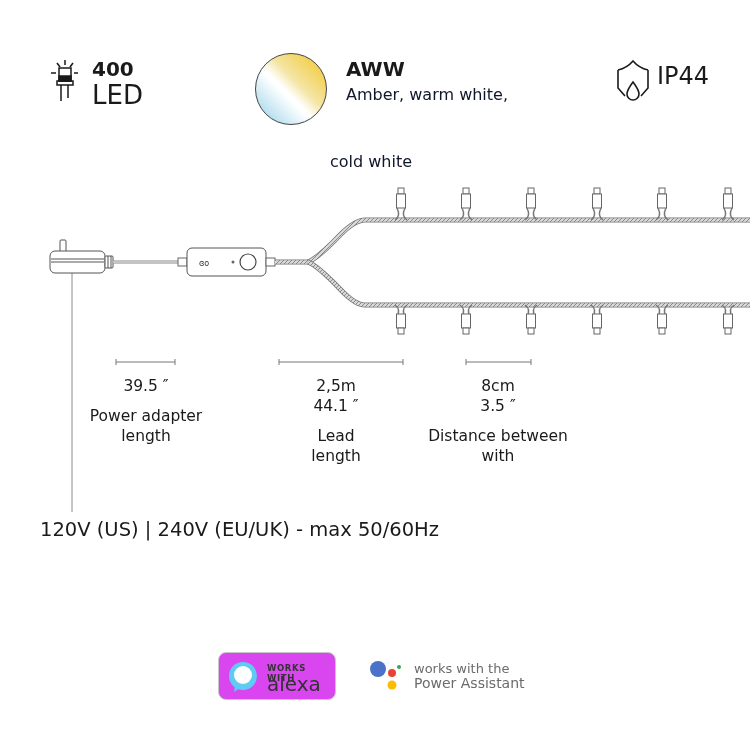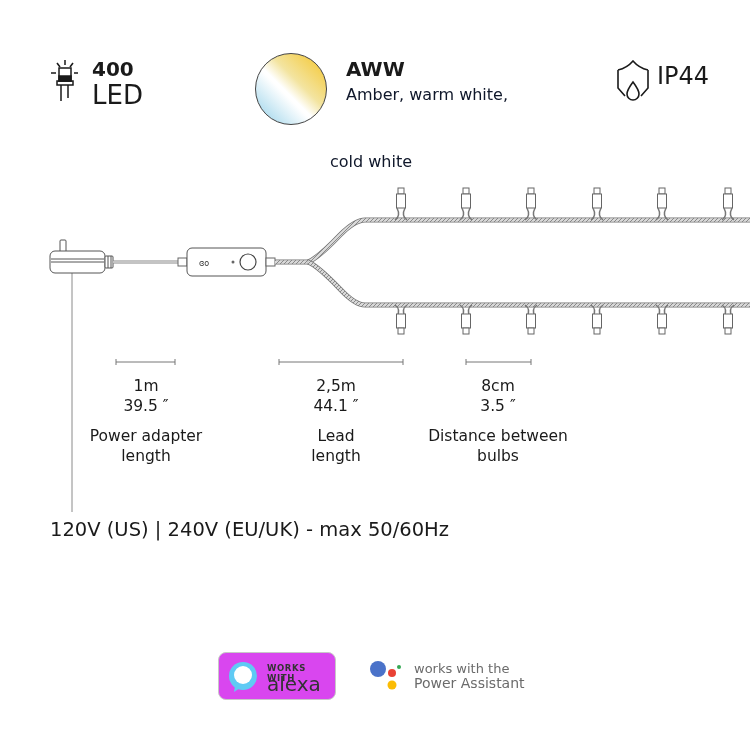--- a/index.html
+++ b/index.html
@@ -170,42 +170,41 @@
     <line x1="279" y1="362" x2="403" y2="362"></line>
       <line x1="279" y1="359" x2="279" y2="365"></line>
       <line x1="403" y1="359" x2="403" y2="365"></line>
     <line x1="466" y1="362" x2="531" y2="362"></line>
       <line x1="466" y1="359" x2="466" y2="365"></line>
       <line x1="531" y1="359" x2="531" y2="365"></line>
   </g>
 </svg>
 
 <div class="abs measure" style="left:66px;top:376px;width:160px;">
-  <div>1m</div>
   <div>39.5 ″</div>
   <div class="gap"></div>
   <div>Power adapter</div>
   <div>length</div>
 </div>
 <div class="abs measure" style="left:256px;top:376px;width:160px;">
   <div>2,5m</div>
   <div>44.1 ″</div>
   <div class="gap"></div>
   <div>Lead</div>
   <div>length</div>
 </div>
 <div class="abs measure" style="left:418px;top:376px;width:160px;">
   <div>8cm</div>
   <div>3.5 ″</div>
   <div class="gap"></div>
   <div>Distance between</div>
-  <div>bulbs</div>
-</div>
-
-<div class="abs voltage" style="left:50px;top:518px;white-space:nowrap;">120V (US) | 240V (EU/UK) - max 50/60Hz</div>
+  <div>with</div>
+</div>
+
+<div class="abs voltage" style="left:40px;top:518px;white-space:nowrap;">120V (US) | 240V (EU/UK) - max 50/60Hz</div>
 
 <div class="abs badge-alexa" style="left:218px;top:652px;width:116px;height:46px;">
   <svg class="abs" style="left:7px;top:6px;" width="34" height="34" viewBox="0 0 34 34">
     <circle cx="17" cy="17" r="14" fill="#5fcaf4"></circle>
     <circle cx="17" cy="16" r="9" fill="#fff"></circle>
     <path d="M9 27 L8 33 L14 29 Z" fill="#5fcaf4"></path>
   </svg>
   <div class="abs alexa-small" style="left:48px;top:10px;">WORKS WITH</div>
   <div class="abs alexa-big" style="left:48px;top:21px;">alexa</div>
 </div>

